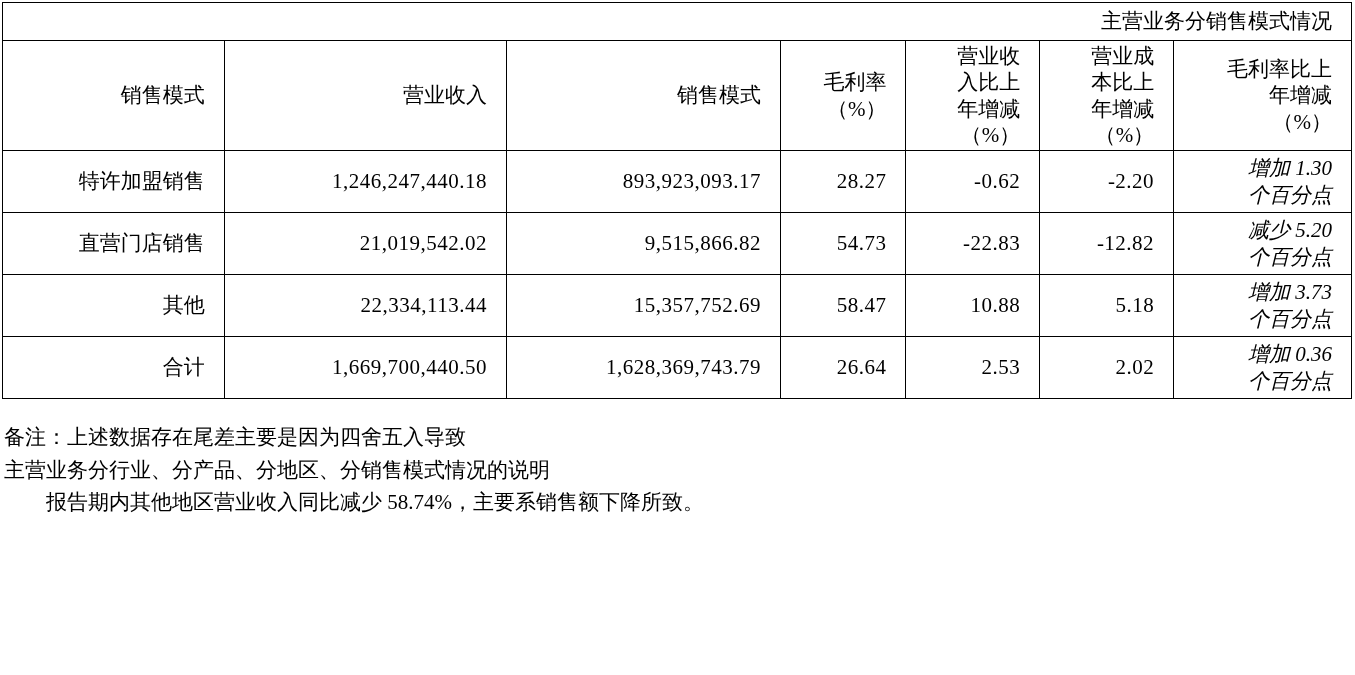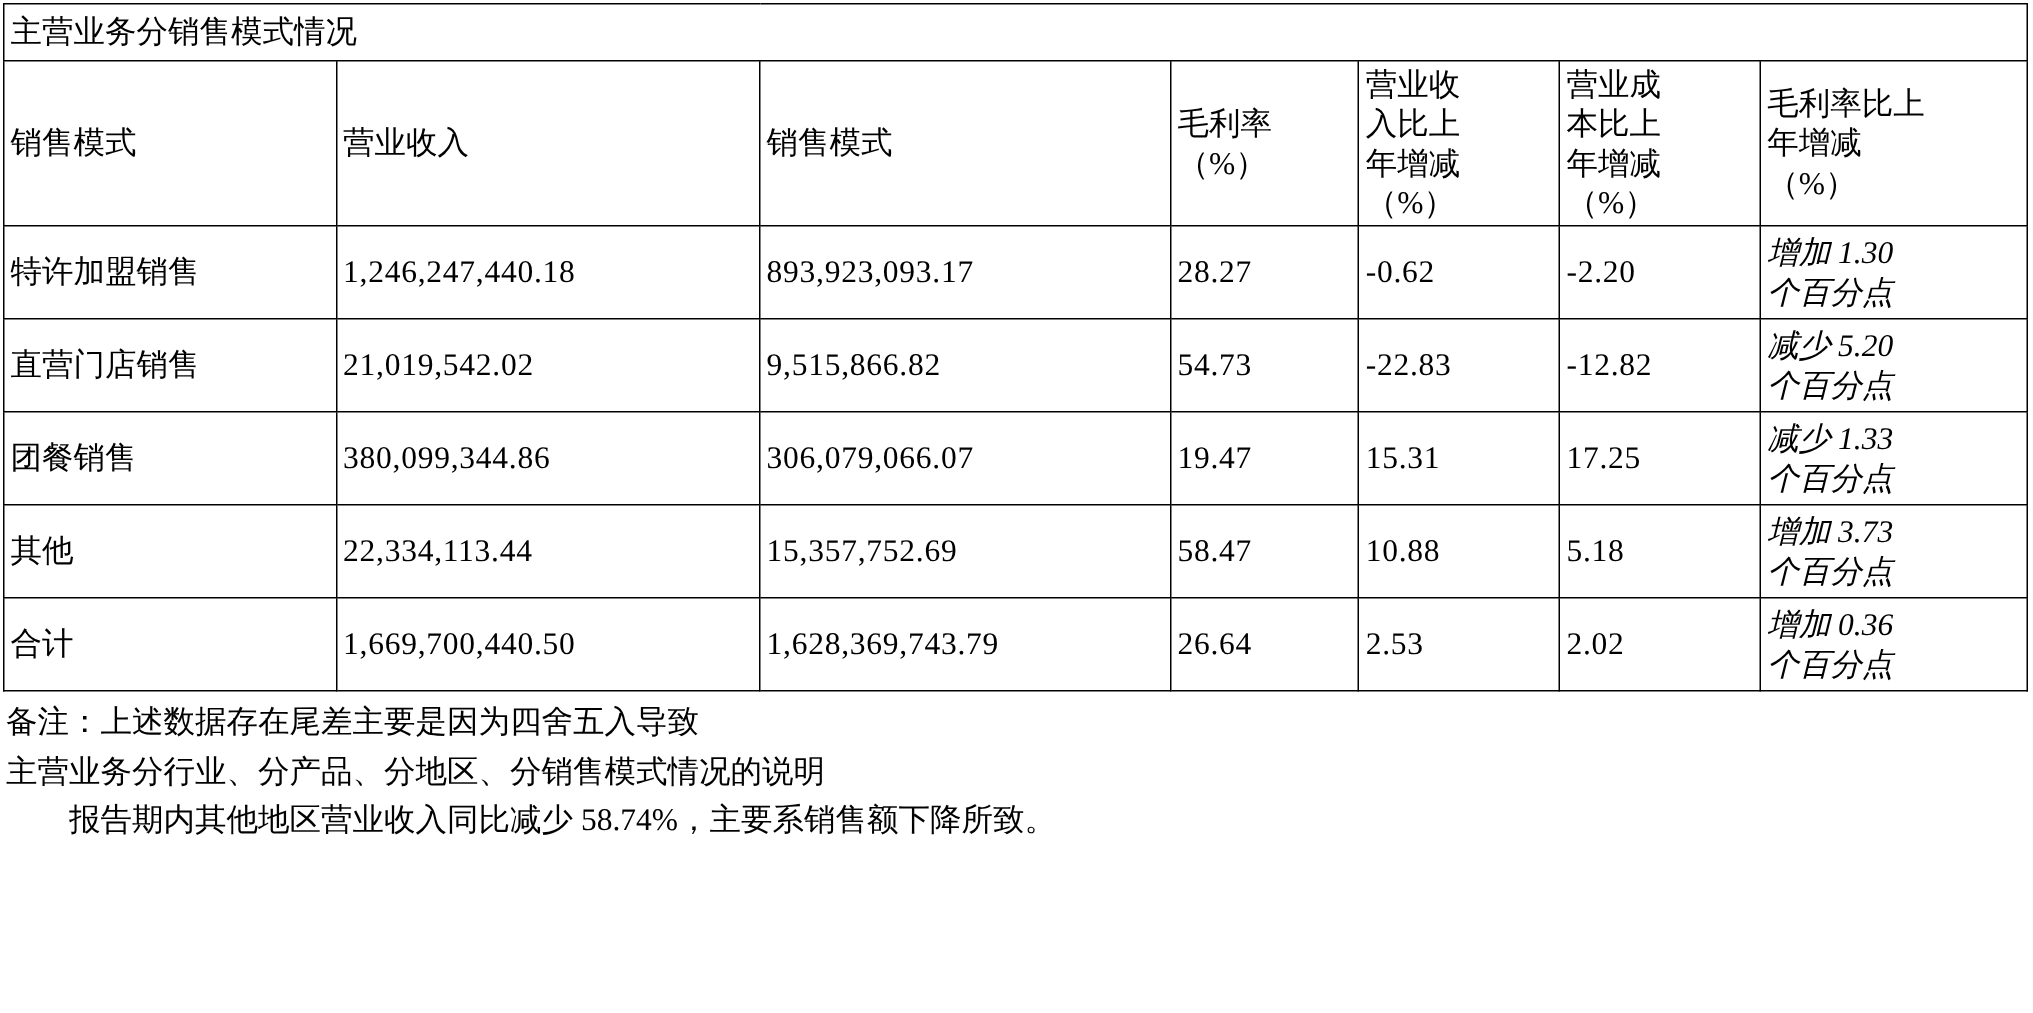--- a/index.html
+++ b/index.html
@@ -21,26 +21,26 @@
     box-sizing: border-box;
   }
   table.main-table {
     border-collapse: collapse;
     width: 1350px;
     margin: 2px 0 0 2px;
     table-layout: fixed;
   }
   table.main-table td, table.main-table th {
     border: 1px solid #000000;
-    text-align: left;
+    text-align: right;
     vertical-align: middle;
     font-weight: normal;
     font-size: 21px;
     line-height: 1.25;
-    padding: 2px 4px;
+    padding: 2px 19px;
     box-sizing: border-box;
   }
   .title-cell {
     height: 38px;
     font-size: 21px;
   }
   .head-row td {
     height: 110px;
     font-size: 21px;
   }
@@ -56,21 +56,21 @@
   }
   .right-pad {
     padding-right: 18px;
   }
   .delta-cell {
     line-height: 1.2;
     font-size: 20px;
     font-style: italic;
   }
   .notes {
-    margin: 4px 0 0 4px;
+    margin: 22px 0 0 4px;
     font-size: 21px;
     line-height: 1.55;
     font-family: "Liberation Serif", "DejaVu Serif", serif;
   }
   .notes .note-line {
     white-space: nowrap;
   }
   .notes .indent {
     padding-left: 42px;
   }
@@ -147,32 +147,20 @@
         <td class="num">9,515,866.82</td>
         <td class="num">54.73</td>
         <td class="num right-pad">-22.83</td>
         <td class="num right-pad">-12.82</td>
         <td class="delta-cell">
           <div>减少 5.20</div>
           <div>个百分点</div>
         </td>
       </tr>
 
-      <tr class="body-row">
-        <td>团餐销售</td>
-        <td class="num">380,099,344.86</td>
-        <td class="num">306,079,066.07</td>
-        <td class="num">19.47</td>
-        <td class="num right-pad">15.31</td>
-        <td class="num right-pad">17.25</td>
-        <td class="delta-cell">
-          <div>减少 1.33</div>
-          <div>个百分点</div>
-        </td>
-      </tr>
 
       <tr class="body-row">
         <td>其他</td>
         <td class="num">22,334,113.44</td>
         <td class="num">15,357,752.69</td>
         <td class="num">58.47</td>
         <td class="num right-pad">10.88</td>
         <td class="num right-pad">5.18</td>
         <td class="delta-cell">
           <div>增加 3.73</div>

